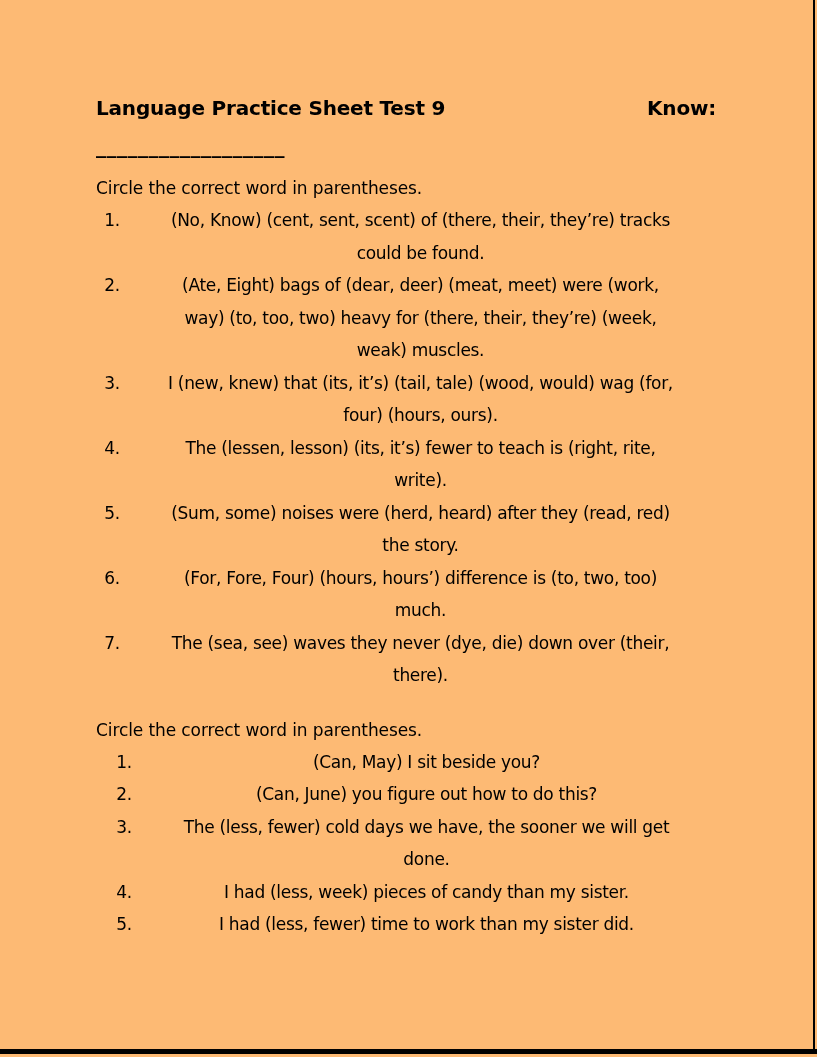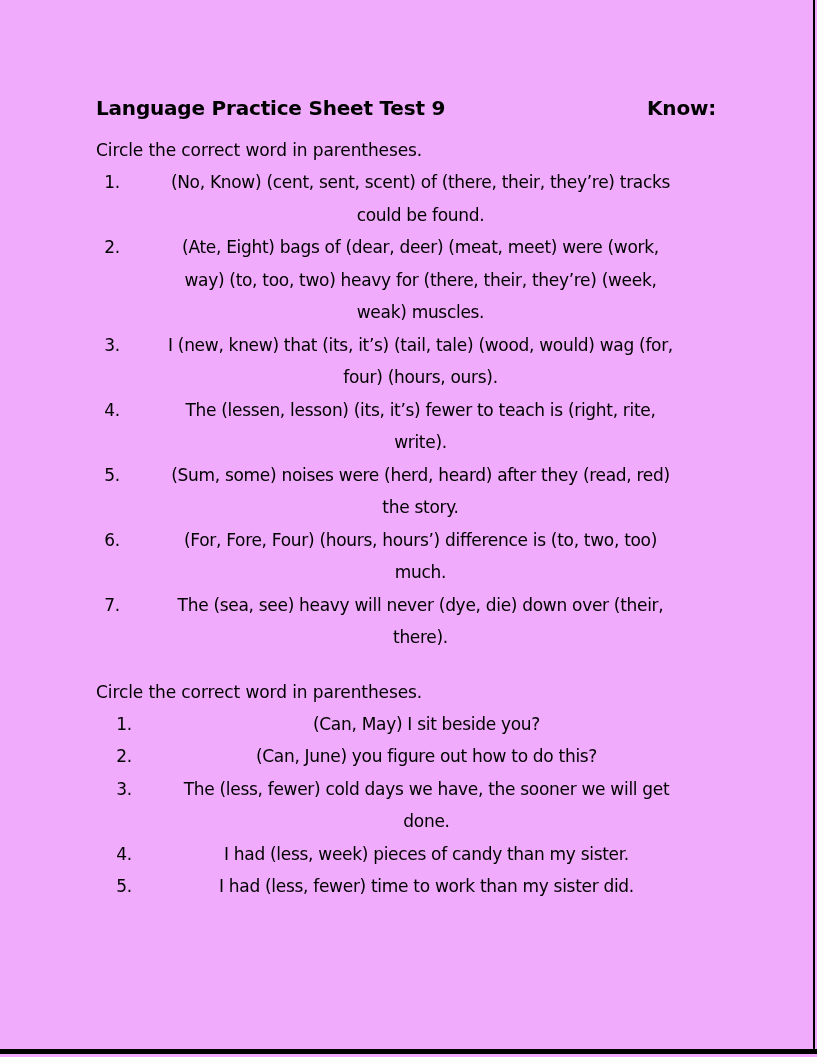--- a/index.html
+++ b/index.html
@@ -9,21 +9,21 @@
     height: 1057px;
     background: #ffffff;
     font-family: "DejaVu Sans", sans-serif;
     color: #000000;
     overflow: hidden;
   }
   .page {
     position: relative;
     width: 817px;
     height: 1057px;
-    background: #f0abfc;
+    background: #fdba74;
   }
   .content {
     padding: 96px 101px 0 96px; 
   }
   .header-row {
     display: flex;
     justify-content: space-between;
     align-items: baseline;
     font-weight: bold;
     font-size: 20px;
@@ -83,38 +83,39 @@
 <body>
 
 <div class="page">
   <div class="content">
 
     <div class="header-row">
       <span class="title">Language Practice Sheet Test 9</span>
       <span class="name-label">Know:</span>
     </div>
 
+    <div class="name-blank">__________________</div>
 
     <div class="section">
       <div class="section-heading">Circle the correct word in parentheses.</div>
       <ol class="list list-1">
           <li>(No, Know) (cent, sent, scent) of (there, their, they’re) tracks
 could be found.</li>
           <li>(Ate, Eight) bags of (dear, deer) (meat, meet) were (work,
 way) (to, too, two) heavy for (there, their, they’re) (week,
 weak) muscles.</li>
           <li>I (new, knew) that (its, it’s) (tail, tale) (wood, would) wag (for,
 four) (hours, ours).</li>
           <li>The (lessen, lesson) (its, it’s) fewer to teach is (right, rite,
 write).</li>
           <li>(Sum, some) noises were (herd, heard) after they (read, red)
 the story.</li>
           <li>(For, Fore, Four) (hours, hours’) difference is (to, two, too)
 much.</li>
-          <li>The (sea, see) heavy will never (dye, die) down over (their,
+          <li>The (sea, see) waves they never (dye, die) down over (their,
 there).</li>
         </ol>
     </div>
 
     <div class="section">
       <div class="section-heading second">Circle the correct word in parentheses.</div>
       <ol class="list list-2">
           <li>(Can, May) I sit beside you?</li>
           <li>(Can, June) you figure out how to do this?</li>
           <li>The (less, fewer) cold days we have, the sooner we will get

